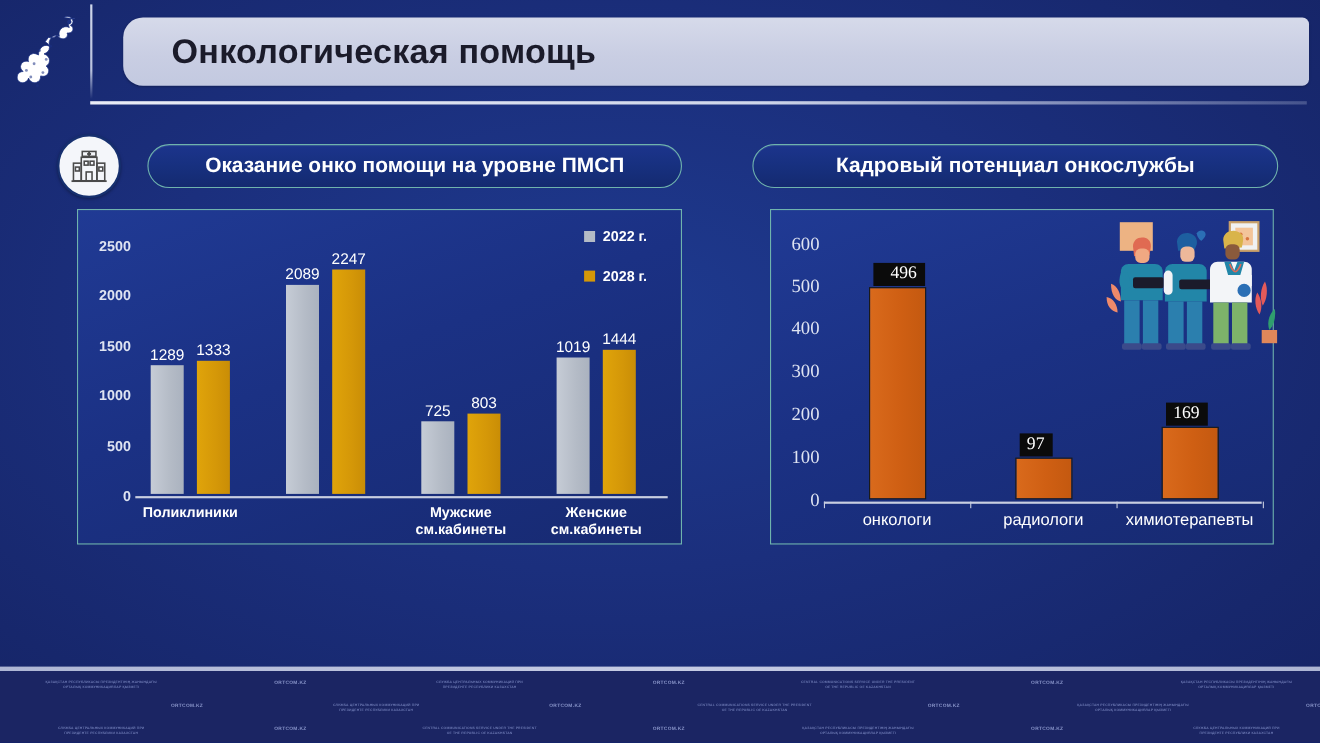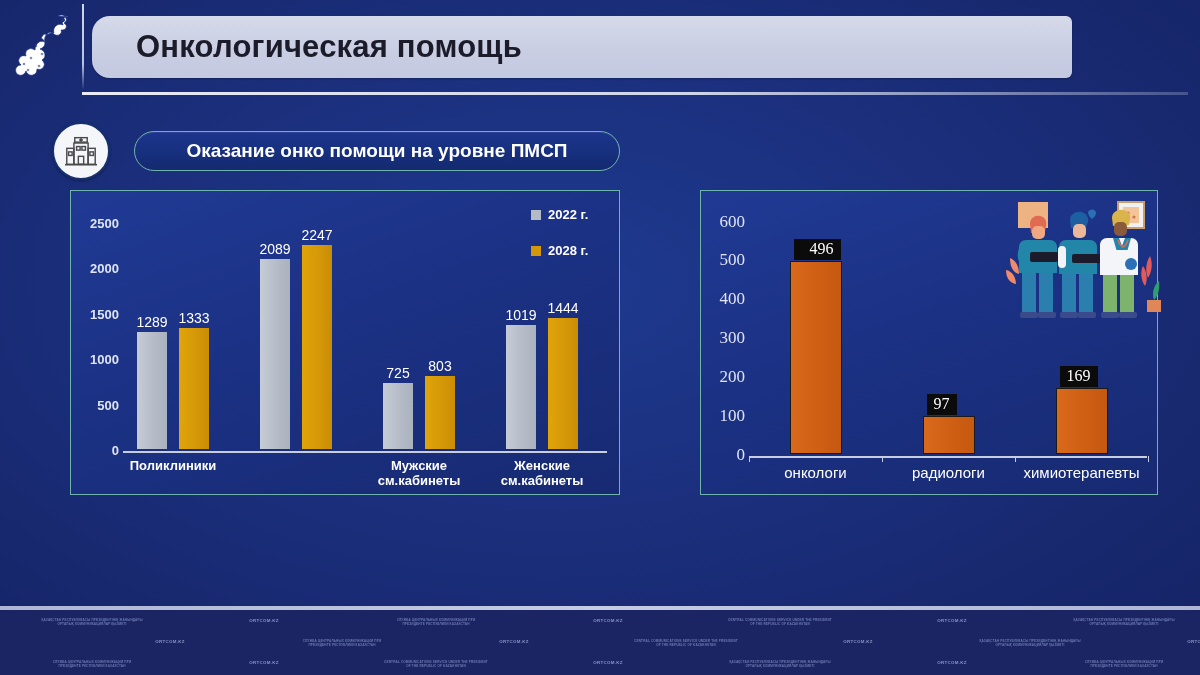--- a/index.html
+++ b/index.html
@@ -18,21 +18,21 @@
   
   .header { position:absolute; left:0; top:0; width:1200px; height:100px; }
   .emblem {
     position:absolute; left:14px; top:6px; width:62px; height:84px;
   }
   .hdr-divider {
     position:absolute; left:82px; top:4px; width:2px; height:86px;
     background:linear-gradient(180deg,#cfd6ea 0%, #b9c2dd 70%, rgba(185,194,221,0) 100%);
   }
   .title-pill {
-    position:absolute; left:92px; top:16px; width:980px; height:62px;
+    position:absolute; left:112px; top:16px; width:1078px; height:62px;
     background:linear-gradient(180deg,#d6daea 0%, #c9cee3 55%, #c3c9e0 100%);
     border-radius:18px 6px 6px 18px;
     box-shadow:0 1px 2px rgba(0,0,0,.25);
   }
   .title-pill span {
     position:absolute; left:44px; top:50%; transform:translateY(-50%);
     font-size:31px; font-weight:bold; color:#1b1b2a; letter-spacing:.2px;
     white-space:nowrap;
   }
   .hdr-rule {
@@ -218,20 +218,23 @@
       <div class="legend-item" style="left: 460px; top: 16px;">
         <span class="legend-swatch" style="background: rgb(180, 187, 198);"></span>
         <span class="txt">2022 г.</span>
       </div>
       <div class="legend-item" style="left: 460px; top: 52px;">
         <span class="legend-swatch" style="background: rgb(212, 151, 8);"></span>
         <span class="txt">2028 г.</span>
       </div>
     </div>
 
+  <div class="pill" id="pill-right">
+    <span>Кадровый потенциал онкослужбы</span>
+  </div>
 
   <div class="frame" id="frame-right">
       <div class="axis-label-r" style="left: 6px; width: 38px; top: 254px;">0</div>
       <div class="axis-label-r" style="left: 6px; width: 38px; top: 215.094px;">100</div>
       <div class="axis-label-r" style="left: 6px; width: 38px; top: 176.188px;">200</div>
       <div class="axis-label-r" style="left: 6px; width: 38px; top: 137.281px;">300</div>
       <div class="axis-label-r" style="left: 6px; width: 38px; top: 98.375px;">400</div>
       <div class="axis-label-r" style="left: 6px; width: 38px; top: 59.4688px;">500</div>
       <div class="axis-label-r" style="left: 6px; width: 38px; top: 20.5625px;">600</div>
       <div class="axis-line" style="left: 48px; top: 265px; width: 398px; height: 2px;"></div>

